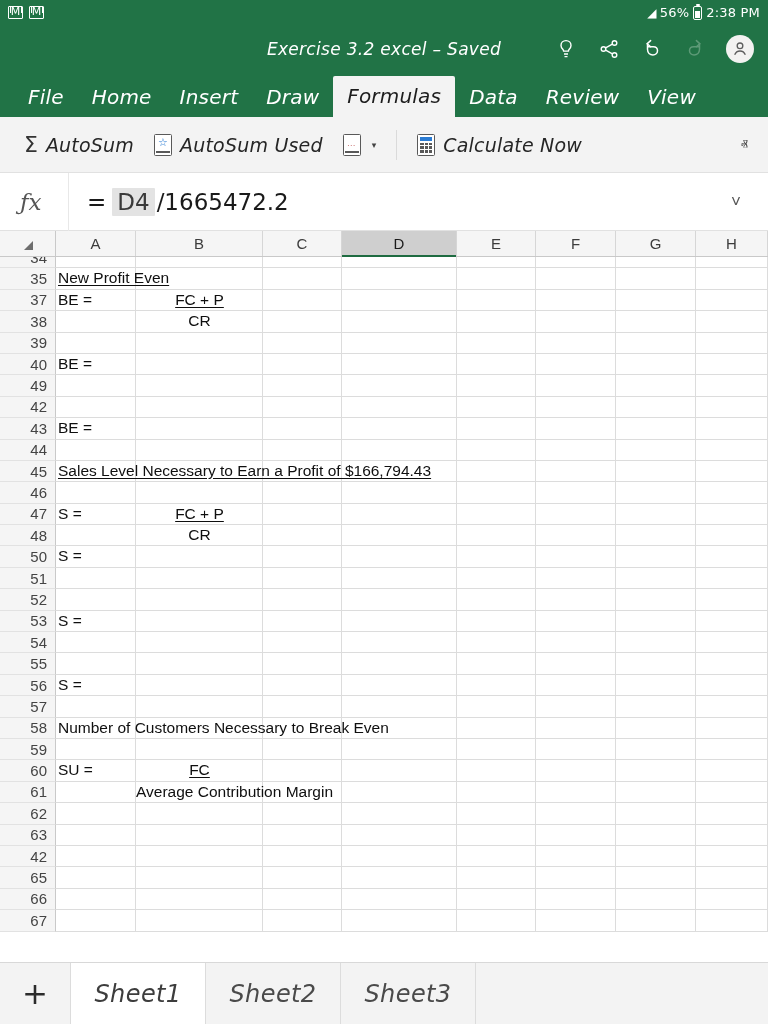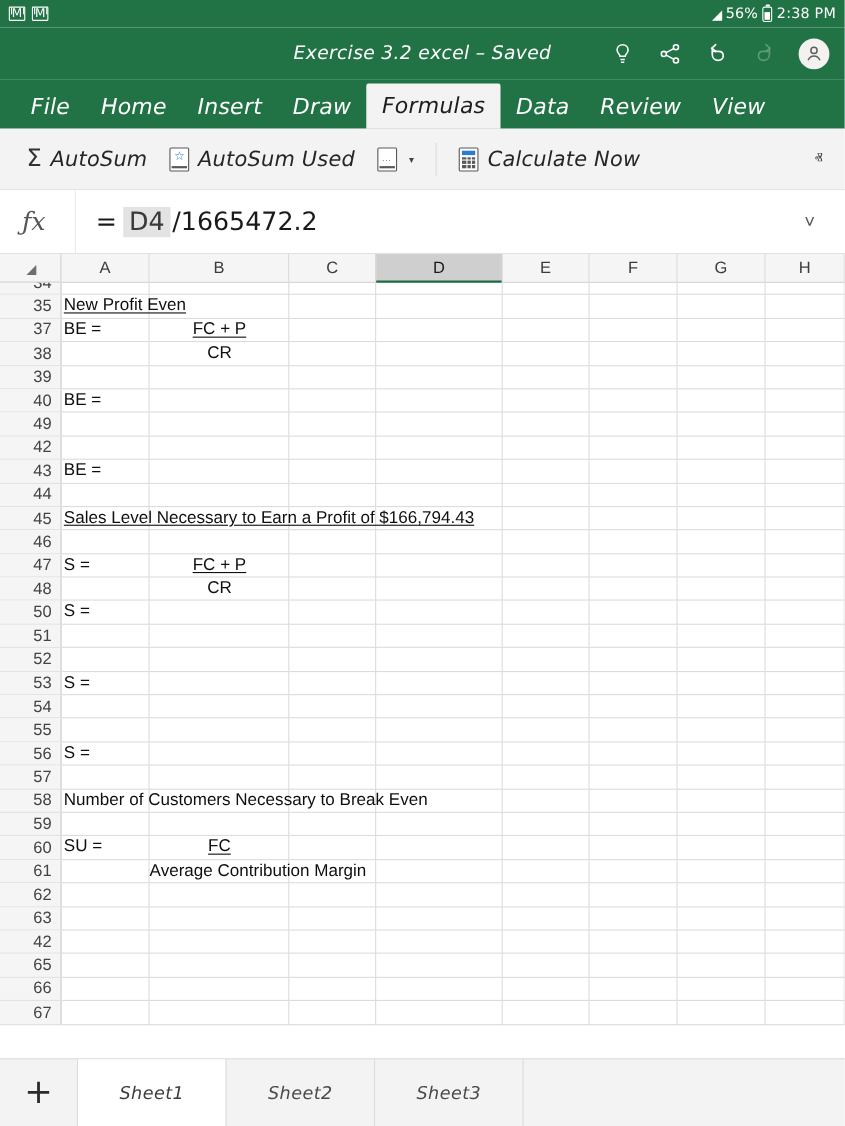--- a/index.html
+++ b/index.html
@@ -368,21 +368,21 @@
   .addsheet {
     width: 70px;
     display: flex; align-items: center; justify-content: center;
     font-size: 31px; color: #2b2b2b;
     font-family: "DejaVu Sans", sans-serif;
     line-height: 1;
   }
   .stab {
     min-width: 135px;
     display: flex; align-items: center; justify-content: center;
-    font-size: 16px;
+    font-size: 24px;
     font-style: italic;
     font-family: "DejaVu Sans", sans-serif;
     color: #4a4a4a;
     border-left: 1px solid #dcdcdc;
     letter-spacing: .4px;
   }
   .stab.active {
     background: #ffffff;
     color: #3d3d3d;
   }

